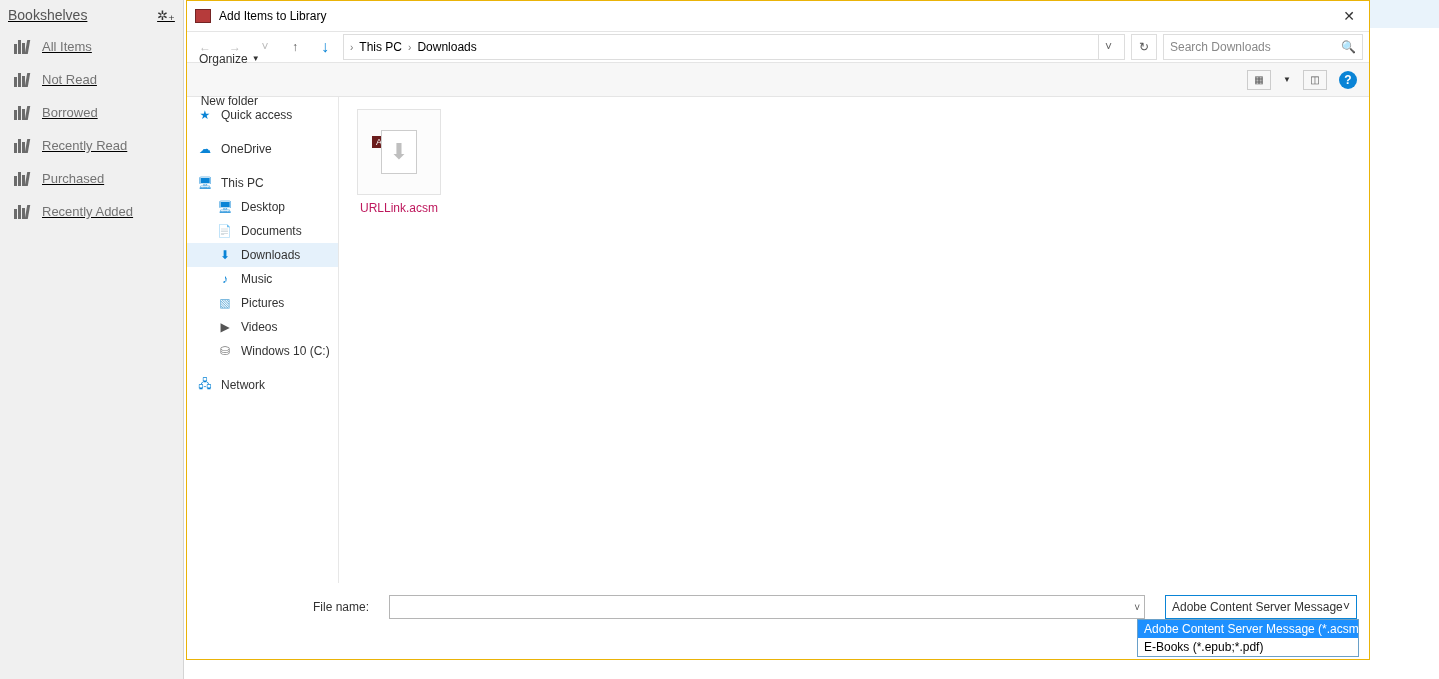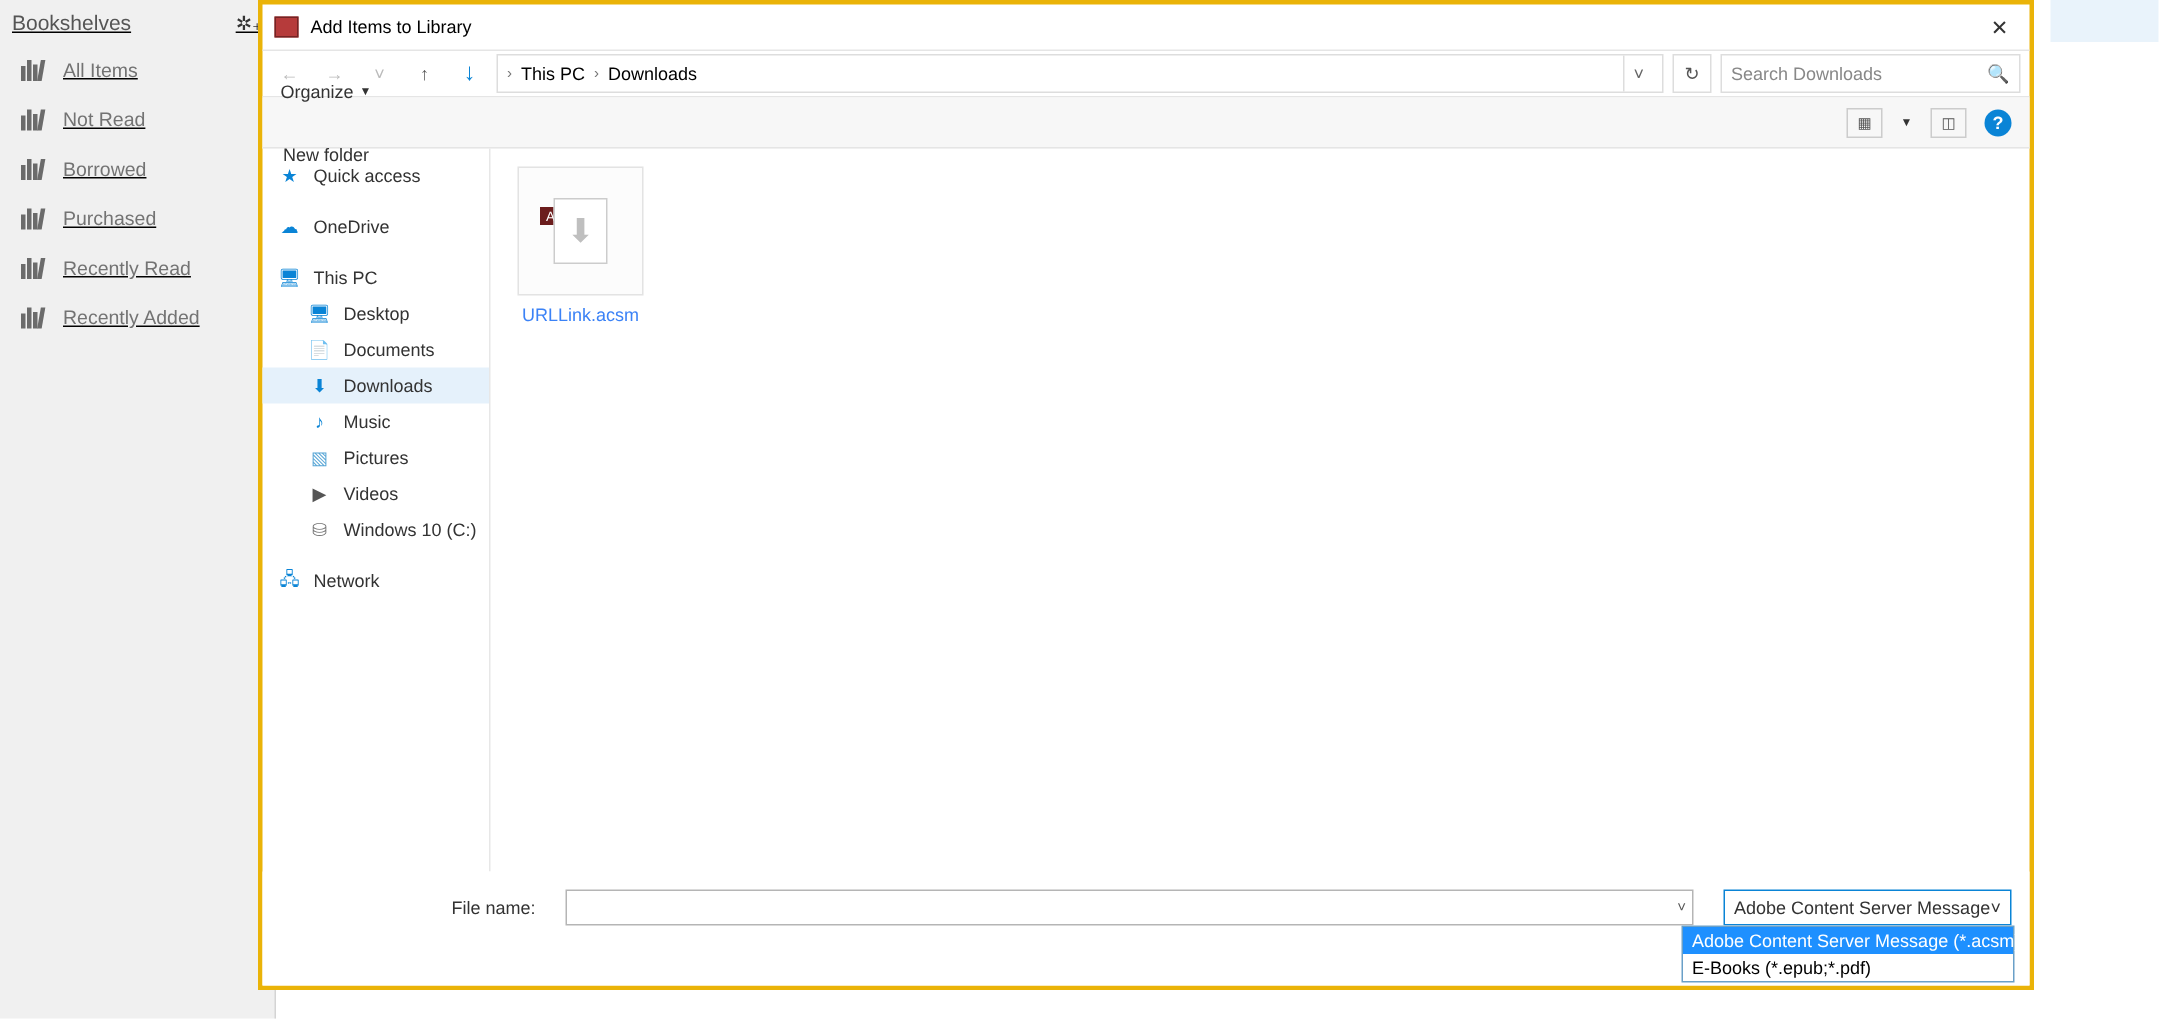--- a/index.html
+++ b/index.html
@@ -15,21 +15,21 @@
 .lib-list li .book-icon b { display: inline-block; width: 3px; background: #6b6b6b; margin-right: 1px; }
 .lib-list li .book-icon b:nth-child(1) { height: 10px; }
 .lib-list li .book-icon b:nth-child(2) { height: 14px; }
 .lib-list li .book-icon b:nth-child(3) { height: 11px; }
 .lib-list li .book-icon b:nth-child(4) { height: 14px; transform: skewX(-10deg); }
 
 
 .right-blank { position: absolute; right: 0; top: 0; width: 72px; height: 28px; background: #e9f3fb; }
 
 
-.dialog { position: absolute; left: 172px; top: 0; width: 1184px; height: 660px; background: #fff; border: 3px solid #eab308; font-size: 12px; }
+.dialog { position: absolute; left: 186px; top: 0; width: 1184px; height: 660px; background: #fff; border: 1px solid #eab308; font-size: 12px; }
 .titlebar { height: 30px; display: flex; align-items: center; justify-content: space-between; padding: 0 8px; }
 .titlebar-left { display: flex; align-items: center; gap: 8px; }
 .app-icon { width: 16px; height: 14px; background: #b63b3b; border: 1px solid #742424; display: inline-block; }
 .close-btn { width: 24px; height: 24px; display: flex; align-items: center; justify-content: center; font-size: 14px; color: #333; }
 
 
 .addr-row { height: 32px; display: flex; align-items: center; padding: 0 6px; gap: 6px; border-top: 1px solid #e5e5e5; border-bottom: 1px solid #e5e5e5; }
 .nav-btn { width: 24px; height: 24px; display: flex; align-items: center; justify-content: center; color: #555; }
 .nav-btn.disabled { color: #bbb; }
 .down-arrow-blue { color: #0a84d6; font-size: 16px; }
@@ -66,21 +66,21 @@
 .ico-drive { color: #777; }
 .ico-net { color: #0a84d6; }
 .tree-sep { height: 10px; }
 
 .file-pane { flex: 1; padding: 8px 14px; display: flex; align-items: flex-start; gap: 14px; }
 .file-tile { width: 92px; display: flex; flex-direction: column; align-items: center; gap: 6px; padding: 4px; }
 .file-thumb { width: 84px; height: 86px; border: 1px solid #e3e3e3; background: #fcfcfc; display: flex; align-items: center; justify-content: center; position: relative; }
 .acsm-badge { position: absolute; top: 26px; left: 14px; background: #6b1d1d; color: #fff; font-size: 9px; padding: 1px 4px; }
 .paper-arrow { width: 36px; height: 44px; background: #fff; border: 1px solid #ccc; position: relative; display:flex; align-items:center; justify-content:center; }
 .paper-arrow::after { content: "⬇"; font-size: 22px; color: #bfbfbf; }
-.file-name { font-size: 12px; color: #3b82f6; text-align: center; }
+.file-name { font-size: 12px; color: #be185d; text-align: center; }
 
 
 .bottom { position: absolute; left: 0; right: 0; bottom: 0; height: 76px; background: #fff; padding: 12px 12px 10px 12px; }
 .filename-row { display: flex; align-items: center; gap: 20px; }
 .filename-label { width: 170px; text-align: right; font-size: 12px; color: #333; }
 .filename-input { flex: 1; height: 24px; border: 1px solid #b5b5b5; display: flex; align-items: center; justify-content: flex-end; padding: 0 4px; }
 .filename-input .chev { color: #555; font-size: 10px; }
 .filetype-select { width: 192px; height: 24px; border: 1px solid #0a84d6; display: flex; align-items: center; justify-content: space-between; padding: 0 6px; background: #fff; color: #333; white-space: nowrap; overflow: hidden; }
 .dropdown-panel { position: absolute; right: 10px; top: 36px; width: 222px; border: 1px solid #6aa0c8; background: #fff; font-size: 12px; }
 .dropdown-panel .opt { padding: 2px 6px; white-space: nowrap; }
@@ -122,30 +122,30 @@
         </span>
         <span>Borrowed</span>
       </li>
     <li>
         <span class="book-icon">
           <b></b>
           <b></b>
           <b></b>
           <b></b>
         </span>
+        <span>Recently Read</span>
+      </li>
+    <li>
+        <span class="book-icon">
+          <b></b>
+          <b></b>
+          <b></b>
+          <b></b>
+        </span>
         <span>Purchased</span>
-      </li>
-    <li>
-        <span class="book-icon">
-          <b></b>
-          <b></b>
-          <b></b>
-          <b></b>
-        </span>
-        <span>Recently Read</span>
       </li>
     <li>
         <span class="book-icon">
           <b></b>
           <b></b>
           <b></b>
           <b></b>
         </span>
         <span>Recently Added</span>
       </li>

